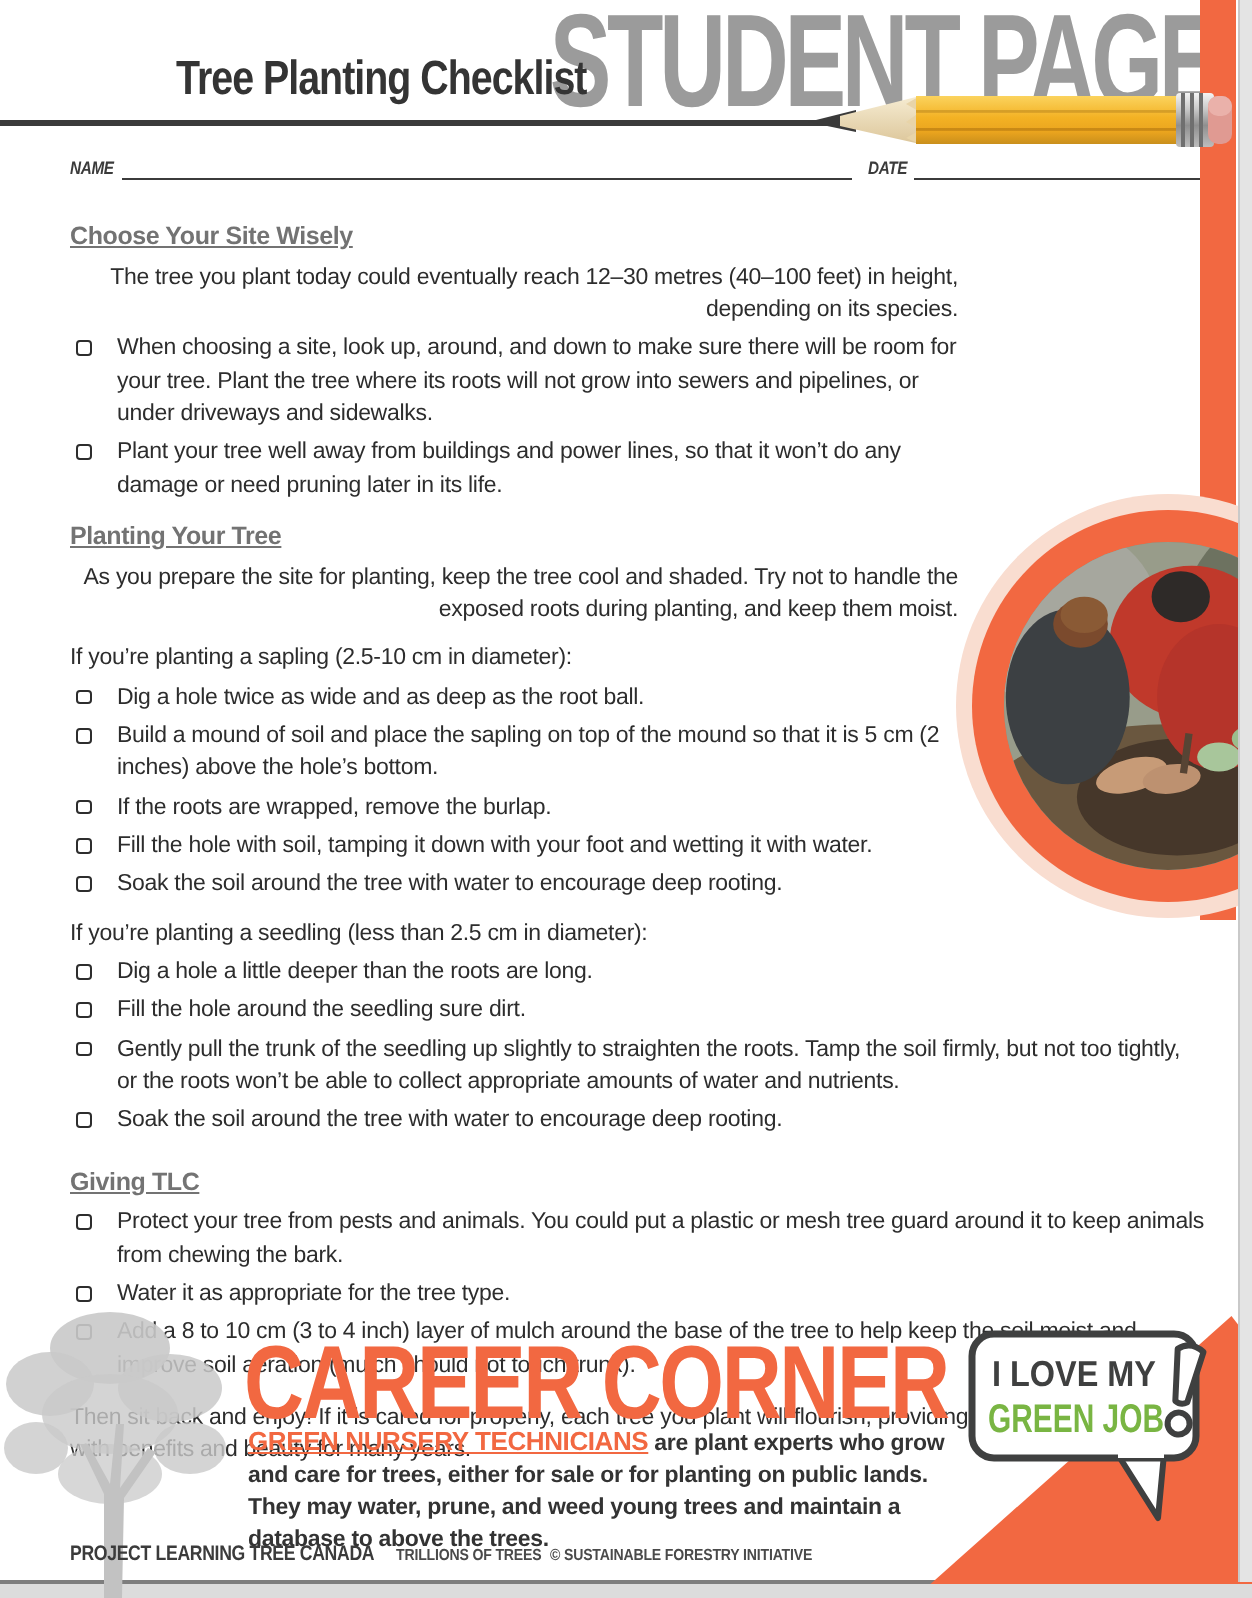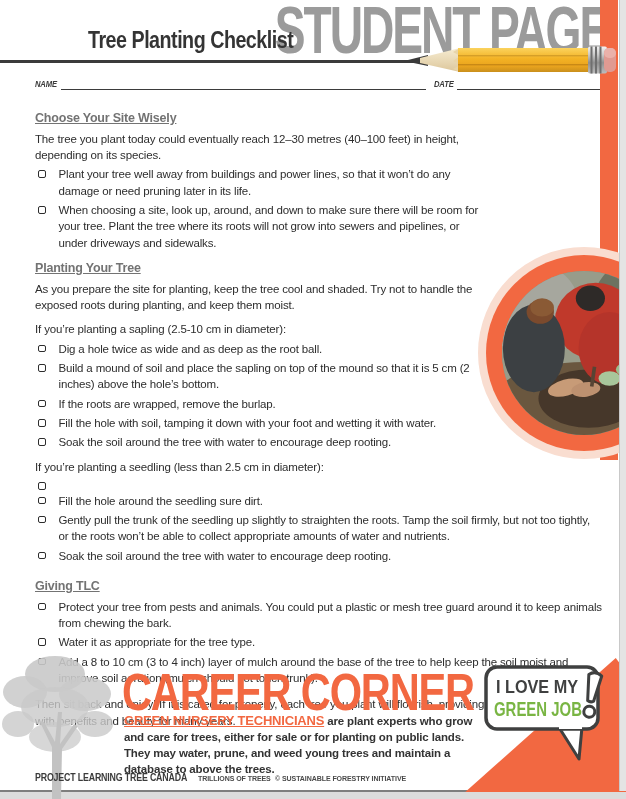--- a/index.html
+++ b/index.html
@@ -64,21 +64,21 @@
     position: absolute; left: 35px; top: 110px; width: 568px;
     font-size: 11.5px; line-height: 1.42; color: #2d2d2d;
     letter-spacing: -0.15px; z-index: 2;
   }
   .photo-spacer { float: right; width: 124px; height: 213px; margin-top: 137px; }
   .sec-head {
     font-size: 12.5px; font-weight: 700; color: #737373;
     text-decoration: underline; margin-bottom: 3px; letter-spacing: -0.2px;
   }
   .sec { margin-bottom: 9px; }
-  .intro { margin-bottom: 3px; }
+  .intro { margin-bottom: 3px; text-align: right; }
   .lead { margin-top: 8px; margin-bottom: 2px; }
   ul.checklist { list-style: none; }
   ul.checklist li { display: flex; margin: 3px 0; }
   .cbox {
     flex: 0 0 auto; width: 7.5px; height: 7.5px; margin: 4px 13px 0 3px;
     border: 1.3px solid #2d2d2d; border-radius: 2px; background: #fff;
   }
   .closing { margin-top: 10px; }
 
   
@@ -185,25 +185,25 @@
 
   <div class="content">
     <div class="photo-spacer"></div>
 
     <div class="sec">
       <div class="sec-head">Choose Your Site Wisely</div>
       <div class="intro">The tree you plant today could eventually reach 12–30 metres (40–100 feet) in height, depending on its species.</div>
       <ul class="checklist">
         <li>
             <span class="cbox"></span>
+            <span>When choosing a site, look up, around, and down to make sure there will be room for your tree. Plant the tree where its roots will not grow into sewers and pipelines, or under driveways and sidewalks.</span>
+          </li>
+        <li>
+            <span class="cbox"></span>
             <span>Plant your tree well away from buildings and power lines, so that it won’t do any damage or need pruning later in its life.</span>
-          </li>
-        <li>
-            <span class="cbox"></span>
-            <span>When choosing a site, look up, around, and down to make sure there will be room for your tree. Plant the tree where its roots will not grow into sewers and pipelines, or under driveways and sidewalks.</span>
           </li>
       </ul>
     </div>
 
     <div class="sec">
       <div class="sec-head">Planting Your Tree</div>
       <div class="intro">As you prepare the site for planting, keep the tree cool and shaded. Try not to handle the exposed roots during planting, and keep them moist.</div>
 
       <div class="lead">If you’re planting a sapling (2.5-10 cm in diameter):</div>
       <ul class="checklist">
@@ -226,20 +226,21 @@
         <li>
             <span class="cbox"></span>
             <span>Soak the soil around the tree with water to encourage deep rooting.</span>
           </li>
       </ul>
 
       <div class="lead">If you’re planting a seedling (less than 2.5 cm in diameter):</div>
       <ul class="checklist">
         <li>
             <span class="cbox"></span>
+            <span>Dig a hole a little deeper than the roots are long.</span>
           </li>
         <li>
             <span class="cbox"></span>
             <span>Fill the hole around the seedling sure dirt.</span>
           </li>
         <li>
             <span class="cbox"></span>
             <span>Gently pull the trunk of the seedling up slightly to straighten the roots. Tamp the soil firmly, but not too tightly, or the roots won’t be able to collect appropriate amounts of water and nutrients.</span>
           </li>
         <li>

